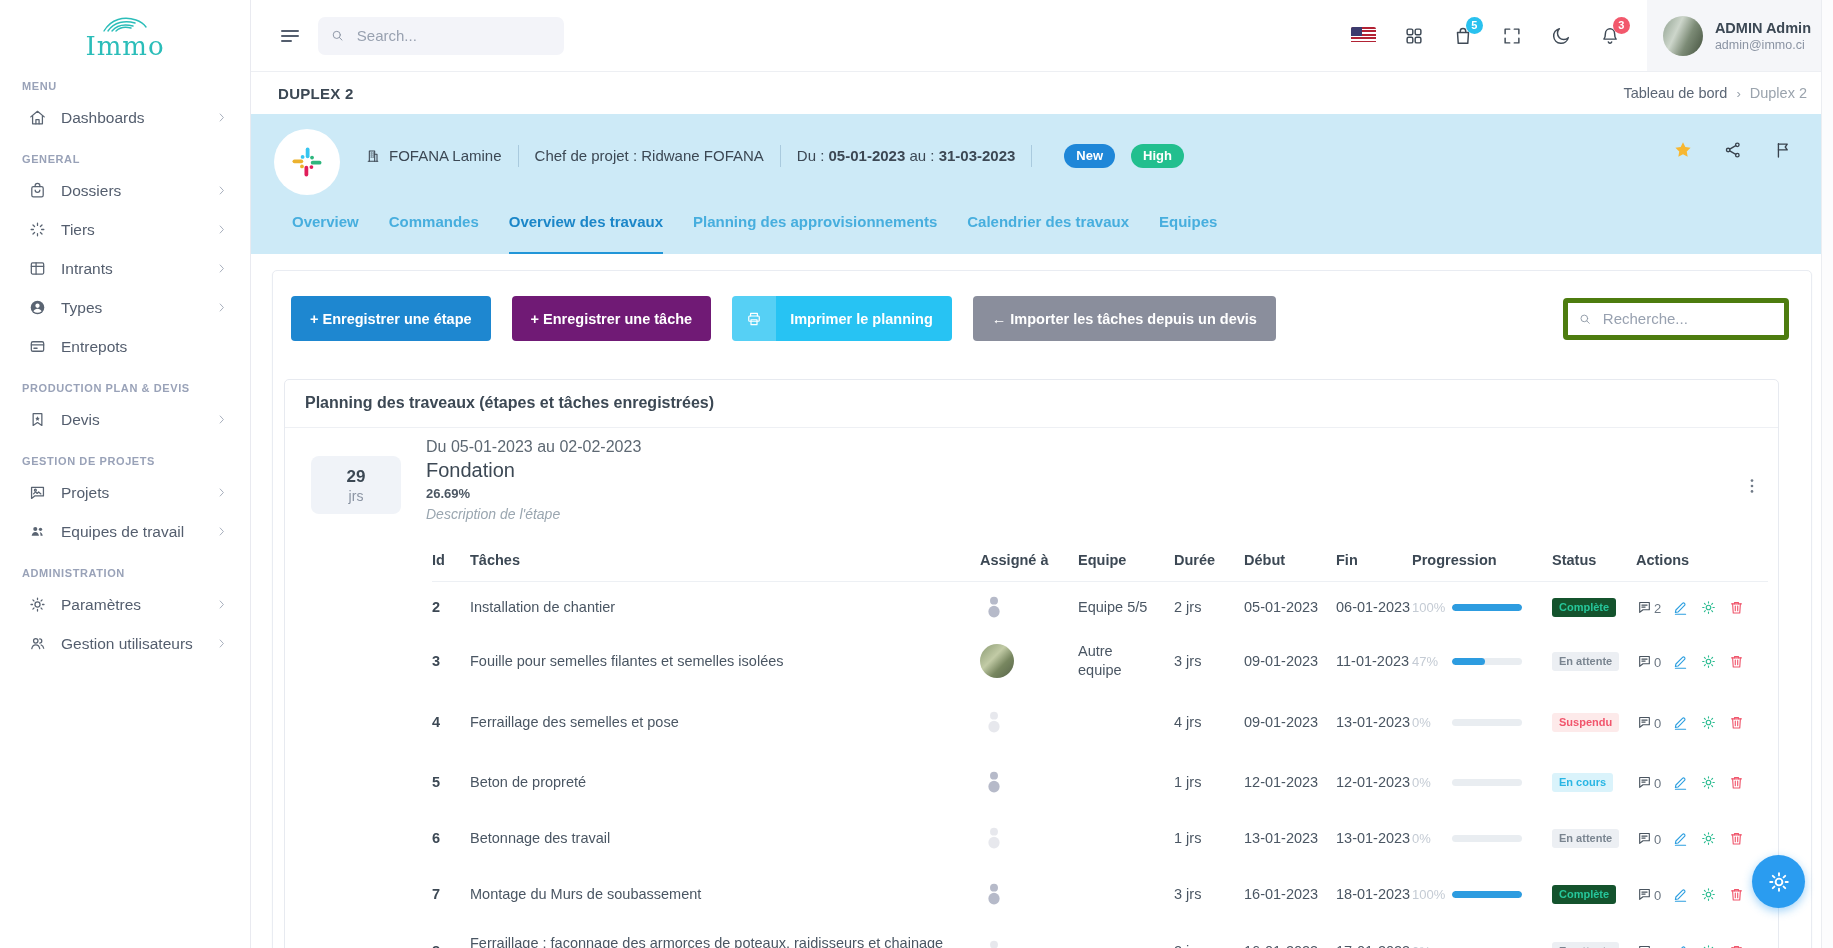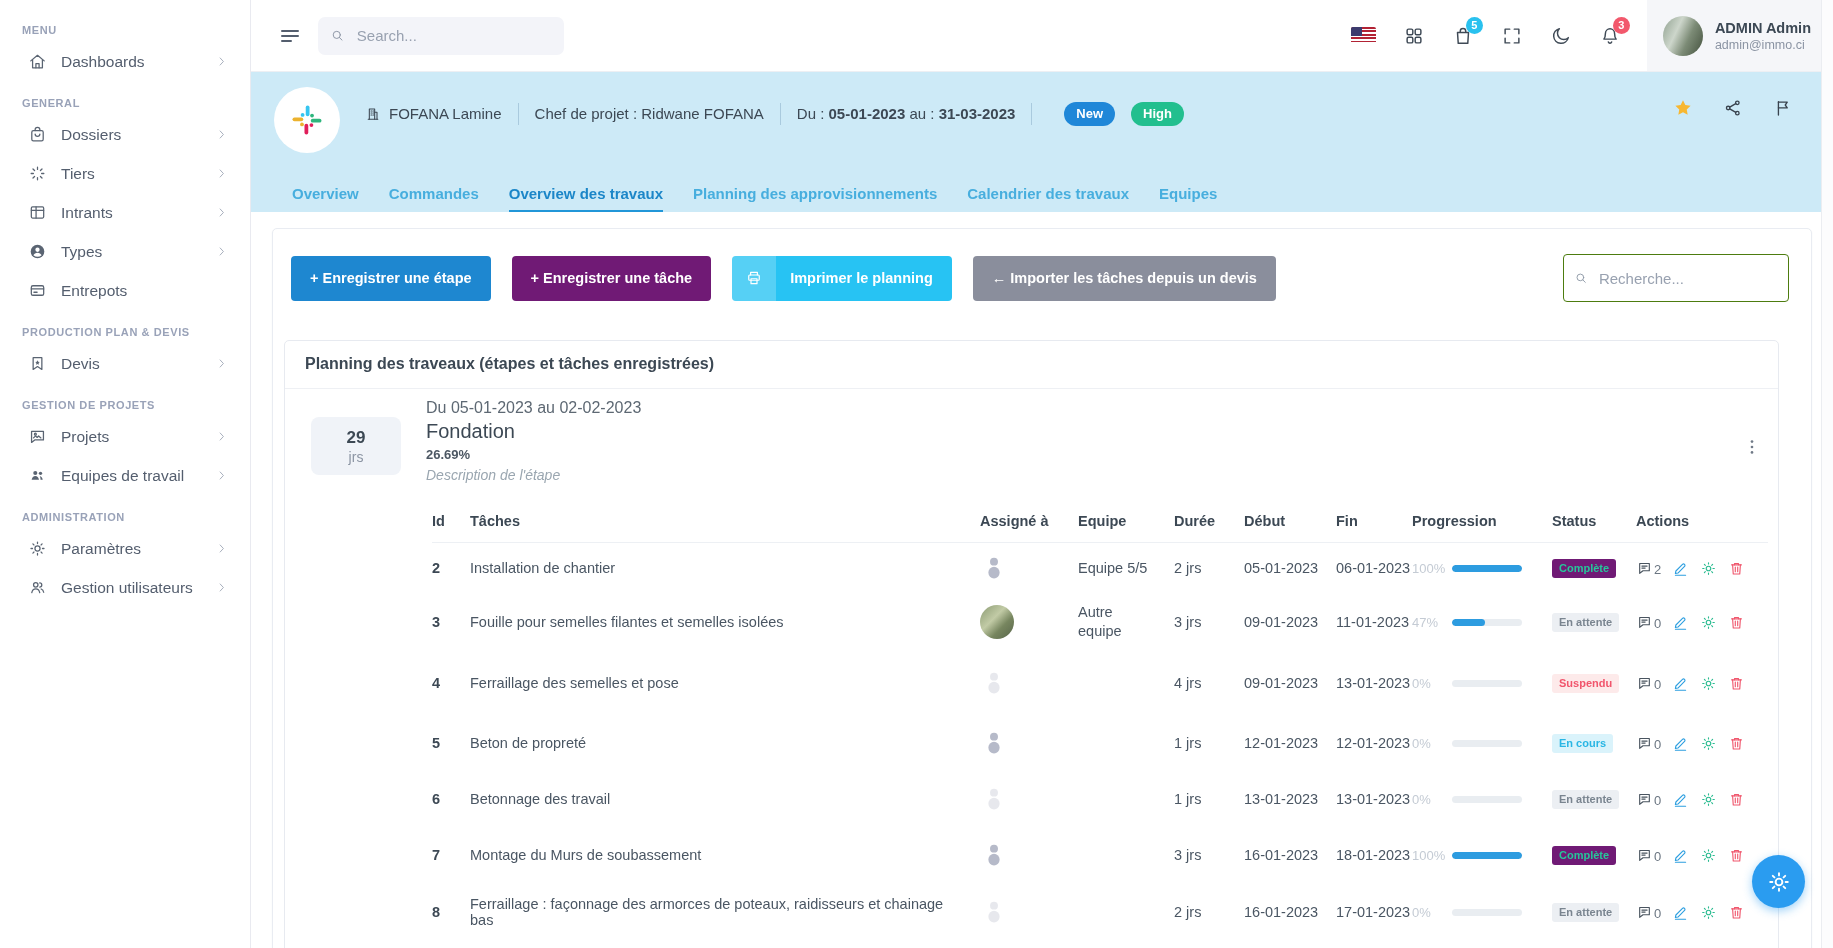--- a/index.html
+++ b/index.html
@@ -62,36 +62,36 @@
   .meta-item{display:flex;align-items:center;white-space:nowrap}
   .meta-sep{width:1px;height:22px;background:#a9cade;margin:0 16px}
   .building-ic{width:16px;height:16px;margin-right:8px;color:#3c4854;display:inline-flex}
   .building-ic svg{width:100%;height:100%}
   .proj-badges{display:flex;gap:16px;margin-left:16px}
   .proj-pill{color:#fff;font-size:13px;font-weight:700;padding:4px 12px;border-radius:12px;line-height:1.2}
   .pill-new{background:#1f87d8}.pill-high{background:#22bf8e}
   .banner-actions{position:absolute;right:40px;top:26px;display:flex;gap:30px;color:#39434e}
   .banner-actions .tb-icon{width:20px;height:20px}
   .tabs{position:absolute;left:41px;bottom:0;display:flex;gap:30px}
-  .tab{font-size:15px;font-weight:600;color:#47aede;padding-bottom:8px;cursor:pointer;white-space:nowrap}
+  .tab{font-size:15px;font-weight:600;color:#47aede;padding-bottom:22px;cursor:pointer;white-space:nowrap}
   .tab.active{color:#1b86c8;border-bottom:2px solid #2196d8}
 
   
   .content{position:relative;height:694px;background:#fff}
   .card{position:absolute;left:21px;top:16px;width:1540px;height:1100px;background:#fff;border:1px solid #e9ecf2;
         border-radius:5px;box-shadow:0 1px 2px rgba(56,65,74,.06);padding-top:25px;box-sizing:border-box}
   .toolbar{display:flex;align-items:center;padding:0 22px 0 18px}
   .btn{height:45px;border:0;border-radius:4px;color:#fff;font:600 14.5px "Liberation Sans",sans-serif;
        padding:0 19px;margin-right:21px;display:flex;align-items:center;cursor:pointer}
   .btn-blue{background:#1e87d0}.btn-green{background:#701a75}
   .btn-cyan{background:#27c3f3;padding-left:0}.btn-gray{background:#8a8e9c}
   .btn-icon{width:44px;align-self:stretch;background:rgba(255,255,255,.22);border-radius:4px 0 0 4px;
             display:flex;align-items:center;justify-content:center;margin-right:14px;color:#fff}
   .btn-icon svg{width:18px;height:18px}
-  .toolbar-search{margin-left:auto;width:226px;height:48px;border:1px solid #4d7c0f;border-radius:4px;
+  .toolbar-search{margin-left:auto;width:226px;height:42px;border:5px solid #4d7c0f;border-radius:4px;
                   display:flex;align-items:center;padding:0 10px;box-sizing:border-box;background:#fff}
   .toolbar-search .s-ic{width:16px;height:16px;margin-right:9px;color:#8d97a5;display:inline-flex}
   .toolbar-search .s-ic svg{width:100%;height:100%}
   .toolbar-search input{border:0;outline:0;font:15px "Liberation Sans",sans-serif;color:#6a7380;width:100%;background:transparent}
 
   .panel{margin:38px 32px 0 11px;border:1px solid #e7eaf0;border-radius:5px;height:900px;box-sizing:border-box}
   .panel-header{font-size:16px;font-weight:700;color:#3c4854;padding:14px 20px 15px;border-bottom:1px solid #eef0f4}
   .stage{position:relative;display:flex;padding:8px 16px 0 26px}
   .stage-duration{width:90px;height:58px;background:#f0f3f8;border-radius:8px;display:flex;flex-direction:column;
                   align-items:center;justify-content:center;margin-top:20px;flex:none}
@@ -116,21 +116,21 @@
   .avatar-person{width:28px;height:28px;color:#b6bac9;display:inline-flex}
   .avatar-person svg{width:100%;height:100%}
   .avatar-person.faded{opacity:.32}
   .avatar-photo{width:34px;height:34px;border-radius:50%;
        background:linear-gradient(135deg,#8a9a72 0%,#c2cba6 40%,#77865f 65%,#57644a 100%)}
   .c-prog{display:flex;align-items:center}
   .pct{font-size:13px;color:#c4cbd4;width:40px;flex:none}
   .track{width:70px;height:7px;border-radius:4px;background:#e9edf1;overflow:hidden}
   .fill{height:100%;background:#2d9ce0;border-radius:4px}
   .pill{display:inline-block;font-size:11px;font-weight:700;padding:4px 7px;border-radius:3px;line-height:1;white-space:nowrap}
-  .pill-complete{background:#701a75;color:#26c69a}
+  .pill-complete{background:#14532d;color:#26c69a}
   .pill-waiting{background:#eceff3;color:#7a8590}
   .pill-suspended{background:#fdeaea;color:#f1556c}
   .pill-running{background:#daf3fb;color:#2ab6e4}
   .c-actions{display:flex;align-items:center;gap:11px}
   .act{width:17px;height:17px;display:inline-flex;cursor:pointer}
   .act svg{width:100%;height:100%}
   .act-comment{display:flex;align-items:flex-end;gap:1px;cursor:pointer;color:#49545f}
   .cnt{font-size:13px;color:#6b7682}
   .act-edit{color:#2d9fe0}.act-gear{color:#2abb90}.act-trash{color:#f0566c}
 
@@ -141,20 +141,29 @@
   .scroll-strip{position:absolute;top:0;right:0;bottom:0;width:11px;background:#fcfcfd;border-left:1px solid #ebedf1;z-index:55}
   .statusbar{position:absolute;left:0;bottom:0;background:#e9eaee;border:1px solid #d3d6dc;border-left:0;border-bottom:0;
              padding:4px 9px;font-size:13.5px;color:#3a414c;z-index:70;white-space:nowrap}
 </style>
 </head>
 <body>
 
 <div class="app">
 
   <aside class="sidebar">
+    <div class="logo">
+      <svg viewBox="0 0 46 20" fill="none" stroke="#2bbdb9" stroke-width="1.4" stroke-linecap="round">
+        <path d="M2 17C9 5 22 2 34 6c5 1.7 8 4.2 10 7"></path>
+        <path d="M6 17C12 8 23 6 33 9"></path>
+        <path d="M10 17c5-6 13-7 21-5"></path>
+        <path d="M14 17c4-4 9-4.5 15-3"></path>
+      </svg>
+      <div class="logo-text">Immo</div>
+    </div>
     <nav id="sidebar-nav">
         <div class="nav-section">MENU</div>
         <div class="nav-item">
           <span class="nav-icon">
             <svg viewBox="0 0 24 24" fill="none" stroke="currentColor" stroke-width="1.6" stroke-linecap="round" stroke-linejoin="round">
               <path d="M3.5 11.2 12 4.2l8.5 7"></path>
               <path d="M5.8 9.5V20h12.4V9.5"></path>
               <path d="M10 20v-5.2h4V20"></path>
             </svg>
           </span>
@@ -374,20 +383,28 @@
       </div>
       <div class="user-block">
         <div class="user-avatar"></div>
         <div>
           <div class="user-name">ADMIN Admin</div>
           <div class="user-email">admin@immo.ci</div>
         </div>
       </div>
     </header>
 
+    <div class="pagebar">
+      <div class="page-title">DUPLEX 2</div>
+      <div class="crumbs">
+        <span>Tableau de bord</span>
+        <span class="crumb-sep">›</span>
+        <span class="crumb-current">Duplex 2</span>
+      </div>
+    </div>
 
     <div class="banner">
       <div class="proj-avatar">
         <svg viewBox="0 0 54 54">
           <rect x="25" y="4" width="6" height="17" rx="3" fill="#36C5F0"></rect>
           <rect x="33" y="25" width="17" height="6" rx="3" fill="#2EB67D"></rect>
           <rect x="23" y="33" width="6" height="17" rx="3" fill="#E01E5A"></rect>
           <rect x="4" y="23" width="17" height="6" rx="3" fill="#ECB22E"></rect>
           <circle cx="20" cy="19" r="3" fill="#36C5F0"></circle>
           <circle cx="35" cy="20" r="3" fill="#2EB67D"></circle>

